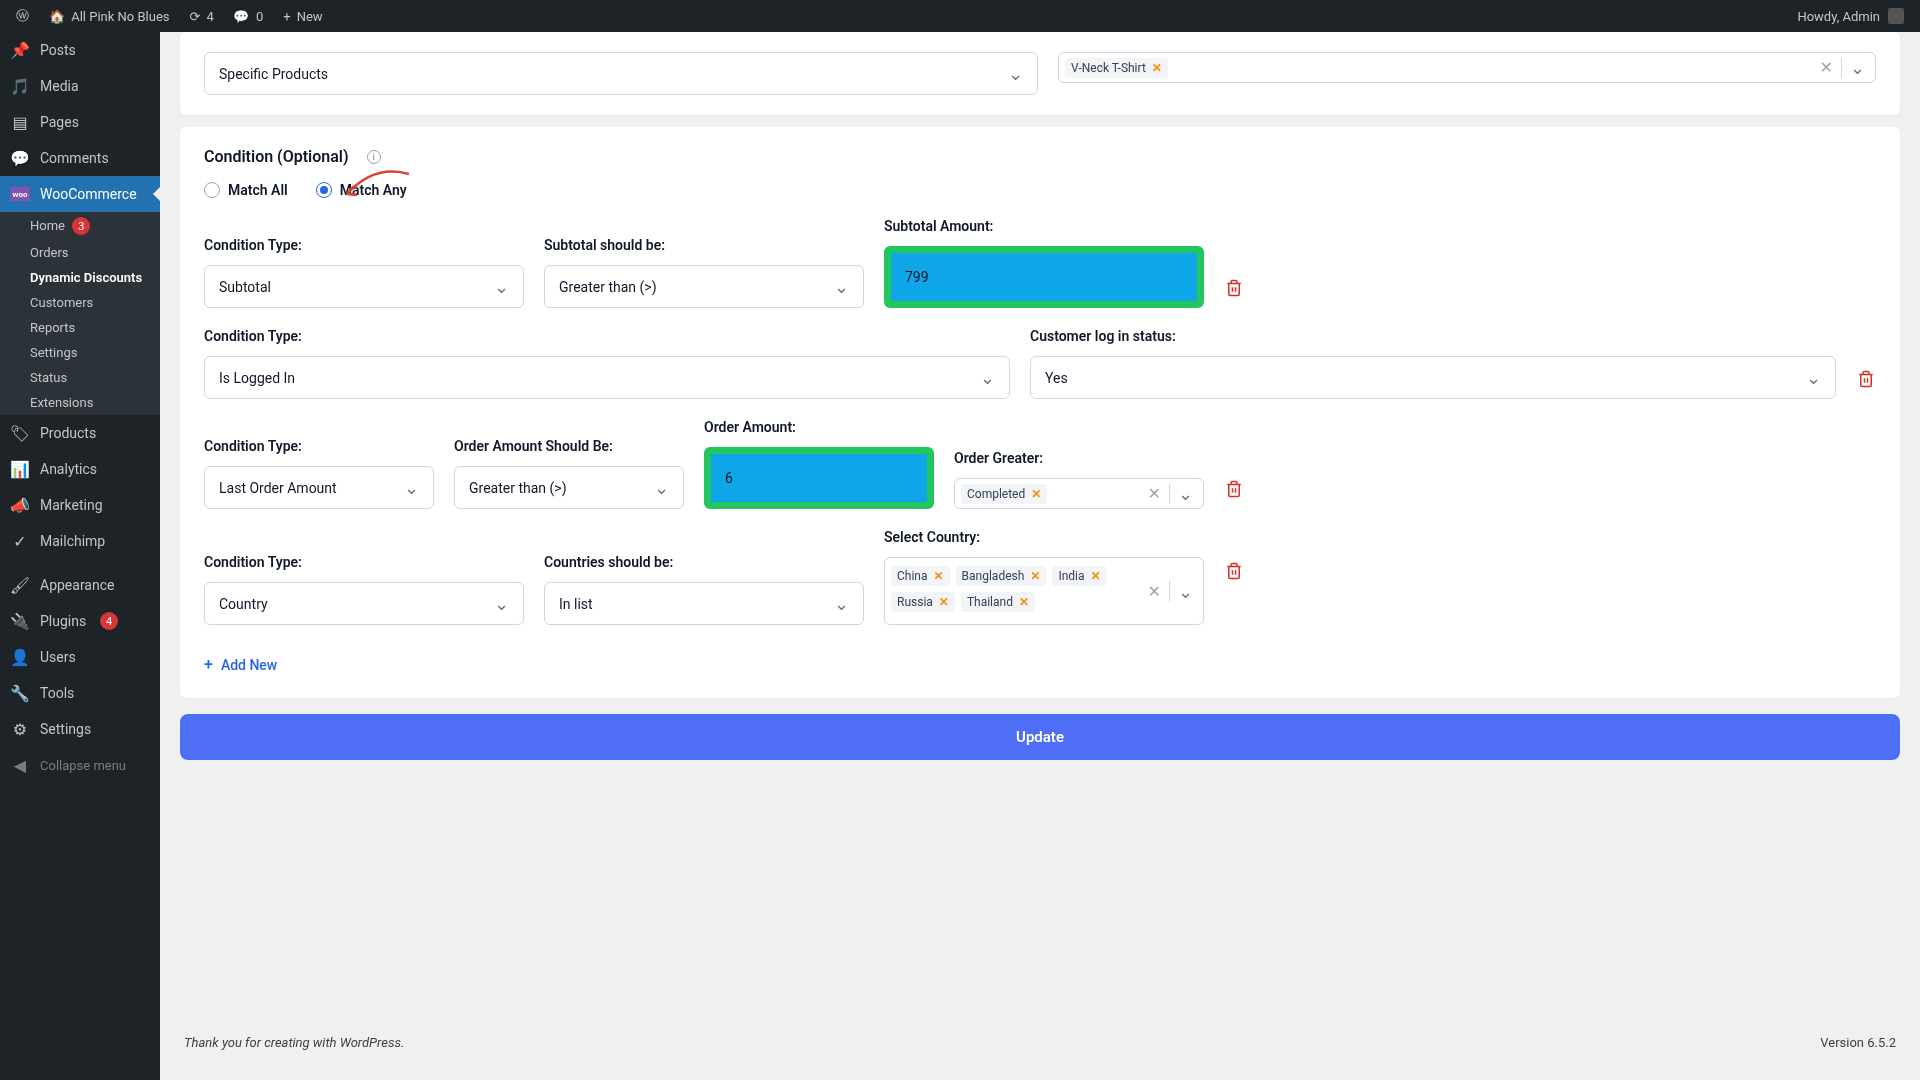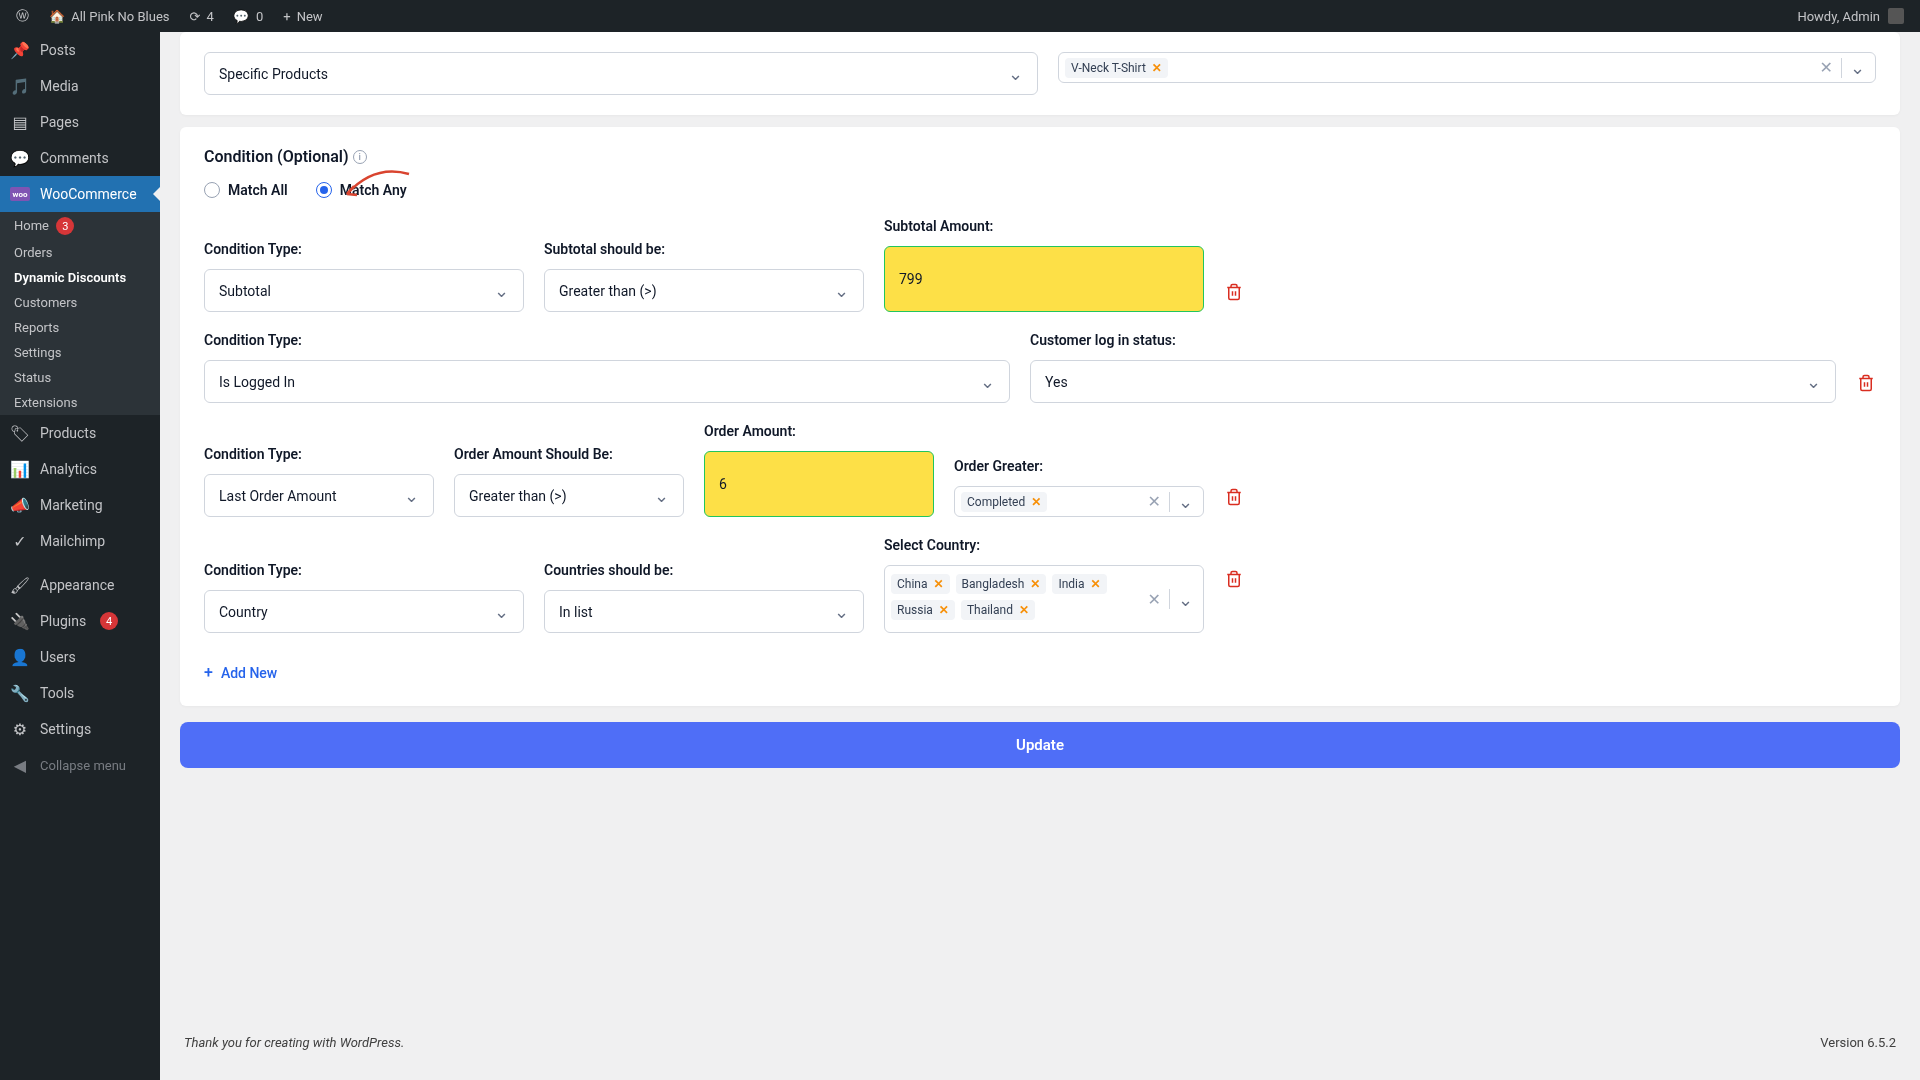--- a/index.html
+++ b/index.html
@@ -12,21 +12,21 @@
 .admin-bar-right { margin-left: auto; display: flex; align-items: center; gap: 8px; padding-right: 8px; }
 .avatar-box { width: 16px; height: 16px; background: #555; border-radius: 2px; }
 
 
 .sidebar { position: fixed; top: 32px; left: 0; bottom: 0; width: 160px; background: #1d2327; color: #c3c4c7; font-size: 14px; overflow-y: auto; }
 .menu-item { display: flex; align-items: center; gap: 10px; padding: 8px 10px; cursor: pointer; color: #c3c4c7; }
 .menu-item.active { background: #2271b1; color: #fff; }
 .menu-item.active .menu-icon { color: #fff; }
 .menu-icon { width: 20px; height: 20px; display: inline-flex; align-items: center; justify-content: center; flex-shrink: 0; font-size: 16px; }
 .submenu { background: #2c3338; }
-.submenu-item { padding: 5px 10px 5px 14px; cursor: pointer; font-size: 13px; color: #c3c4c7; }
+.submenu-item { padding: 5px 10px 5px 14px; cursor: pointer; font-size: 13px; color: #c3c4c7; margin-left: 16px; }
 .submenu-item.current { color: #fff; font-weight: 600; }
 .badge { display: inline-flex; align-items: center; justify-content: center; min-width: 18px; height: 18px; border-radius: 9px; background: #d63638; color: #fff; font-size: 11px; padding: 0 5px; margin-left: 4px; }
 .active-arrow { position: absolute; right: -1px; width: 0; height: 0; border-top: 8px solid transparent; border-bottom: 8px solid transparent; border-right: 8px solid #f0f0f1; }
 .menu-item.active { position: relative; }
 .collapse-item { display: flex; align-items: center; gap: 10px; padding: 8px 10px; cursor: pointer; color: #787c82; font-size: 13px; }
 .woo-icon { width: 36px; height: 14px; background: #7f54b3; border-radius: 2px; display: inline-flex; align-items: center; justify-content: center; color: #fff; font-size: 8px; font-weight: bold; }
 
 
 .main { margin-left: 160px; margin-top: 32px; padding: 0 20px 20px; min-height: calc(100vh - 32px); display: flex; flex-direction: column; }
 .card { background: #fff; border-radius: 6px; padding: 20px 24px; margin-bottom: 12px; box-shadow: 0 1px 3px rgba(0,0,0,0.04); }
@@ -36,35 +36,35 @@
 .select-like { border: 1px solid #d0d5dd; border-radius: 6px; padding: 10px 14px; background: #fff; display: flex; align-items: center; justify-content: space-between; cursor: pointer; font-size: 14px; color: #101828; }
 .select-left { flex: 1; }
 .tag-select { border: 1px solid #d0d5dd; border-radius: 6px; padding: 4px 6px; display: flex; align-items: flex-end; gap: 6px; background: #fff; flex: 1; }
 .tag-select-tags { display: flex; flex-wrap: wrap; gap: 6px; flex: 1; }
 .tag { display: inline-flex; align-items: center; gap: 6px; background: #f2f4f7; border-radius: 4px; padding: 3px 6px; font-size: 12px; color: #344054; }
 .tag-x { color: #f79009; cursor: pointer; font-weight: bold; font-size: 12px; }
 .tag-select-controls { display: flex; align-items: center; gap: 8px; color: #98a2b3; padding: 0 4px; }
 .tag-select-controls .divider { width: 1px; height: 20px; background: #d0d5dd; }
 
 
-.section-title { font-size: 16px; font-weight: 600; color: #101828; display: flex; align-items: center; gap: 4px; margin-bottom: 16px; }
+.section-title { font-size: 16px; font-weight: 600; color: #101828; display: flex; align-items: center; gap: 18px; margin-bottom: 16px; }
 .info-icon { width: 14px; height: 14px; border: 1px solid #98a2b3; border-radius: 50%; display: inline-flex; align-items: center; justify-content: center; font-size: 9px; color: #98a2b3; }
 
 .radio-row { display: flex; gap: 28px; margin-bottom: 20px; position: relative; }
 .radio-option { display: flex; align-items: center; gap: 8px; cursor: pointer; font-size: 14px; font-weight: 600; color: #101828; }
 .radio-circle { width: 16px; height: 16px; border-radius: 50%; border: 1.5px solid #98a2b3; display: inline-flex; align-items: center; justify-content: center; }
 .radio-circle.checked { border-color: #2563eb; }
 .radio-dot { width: 8px; height: 8px; border-radius: 50%; background: #2563eb; }
 
 .annotation-arrow { position: absolute; left: 135px; top: -14px; pointer-events: none; }
 
 .cond-row { display: flex; gap: 20px; margin-bottom: 20px; align-items: flex-end; }
 .field { display: flex; flex-direction: column; gap: 12px; }
 .field-label { font-size: 14px; font-weight: 600; color: #101828; }
-.text-input { border: 1px solid #22c55e; border-radius: 6px; padding: 24px 14px; font-size: 14px; color: #101828; background: #fde047; }
+.text-input { border: 7px solid #22c55e; border-radius: 6px; padding: 16px 14px; font-size: 14px; color: #101828; background: #0ea5e9; }
 .delete-btn { width: 20px; height: 20px; display: flex; align-items: center; justify-content: center; cursor: pointer; color: #d92d20; margin-bottom: 10px; }
 .chevron { color: #667085; font-size: 18px; }
 
 .add-new { display: inline-flex; align-items: center; gap: 8px; color: #2563eb; cursor: pointer; font-size: 14px; font-weight: 500; margin-top: 6px; padding: 4px 0; }
 .plus { font-size: 16px; }
 
 .update-btn { background: #4f6ef7; color: #fff; border: none; border-radius: 8px; padding: 14px 28px; font-size: 15px; font-weight: 600; cursor: pointer; margin-top: 4px; }
 
 
 .footer { margin-top: auto; display: flex; justify-content: space-between; align-items: flex-start; padding: 20px 4px 10px; font-size: 13px; color: #404040; }

